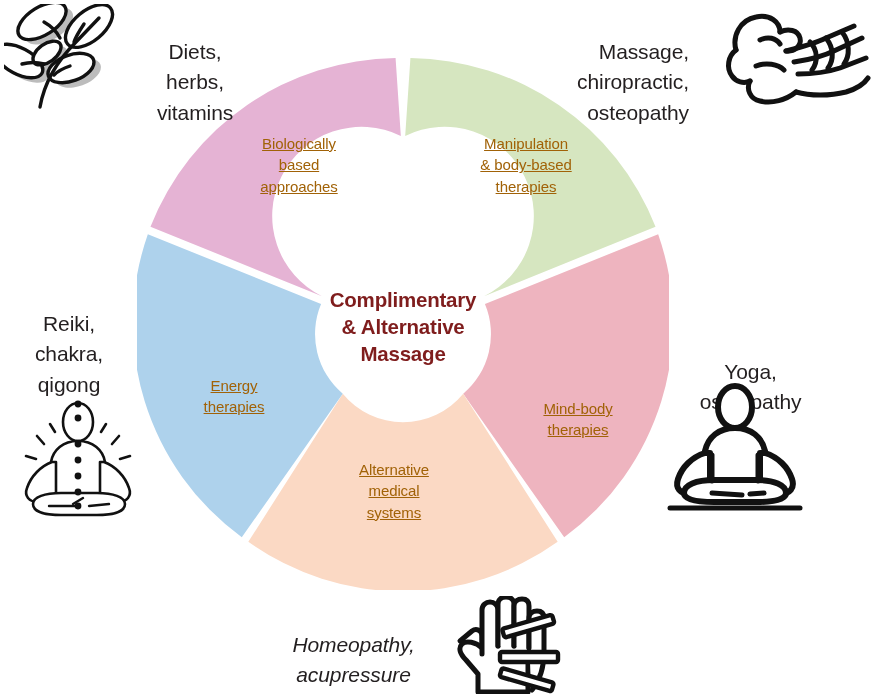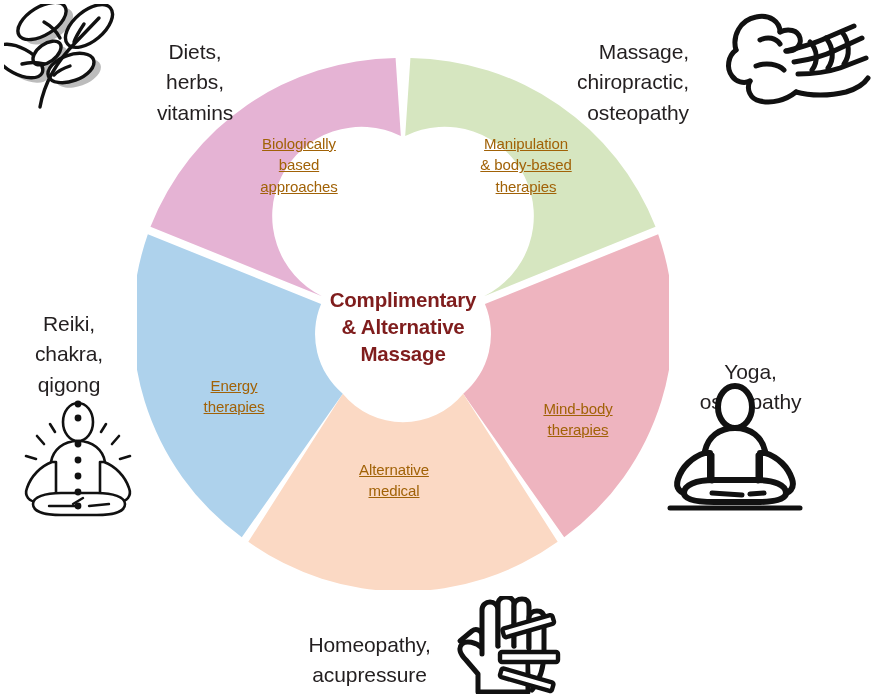--- a/index.html
+++ b/index.html
@@ -68,21 +68,21 @@
   #lbl-altmed       { left: 308px; top: 459px; width: 172px; text-align: center; }
   #lbl-energy       { left: 148px; top: 351px; width: 172px; margin-top: 24px; }
   #lbl-biological   { left: 206px; top: 133px; width: 186px; }
 
   #lbl-center       { left: 299px; top: 286px; width: 208px; }
 
   
   #out-diets        { left: 120px; top: 13px;  width: 150px; }
   #out-massage      { left: 524px; top: 13px;  width: 165px; text-align: right; }
   #out-yoga         { left: 668px; top: 333px; width: 165px; }
-  #out-homeopathy   { left: 282px; top: 606px; width: 175px; }
+  #out-homeopathy   { left: 266px; top: 606px; width: 175px; font-style: italic; }
   #out-reiki        { left: 4px;   top: 285px; width: 130px; }
 
   
   #icon-leaf        { left: 4px;   top: 4px;   width: 126px; height: 112px; }
   #icon-massage     { left: 714px; top: 6px;   width: 160px; height: 110px; }
   #icon-yoga        { left: 664px; top: 381px; width: 142px; height: 132px; }
   #icon-chakra      { left: 11px;  top: 394px; width: 134px; height: 136px; }
   #icon-hand        { left: 452px; top: 596px; width: 112px; height: 98px; }
 </style>
 </head>
@@ -111,20 +111,21 @@
   </div>
 
   <div class="seg-label" id="lbl-mindbody">
     <div>Mind-body</div>
     <div>therapies</div>
   </div>
 
   <div class="seg-label" id="lbl-altmed">
     <div>Alternative</div>
     <div>medical</div>
+    <div>systems</div>
   </div>
 
   <div class="seg-label" id="lbl-energy">
     <div>Energy</div>
     <div>therapies</div>
   </div>
 
   <div class="seg-label" id="lbl-biological">
     <div>Biologically</div>
     <div>based</div>

